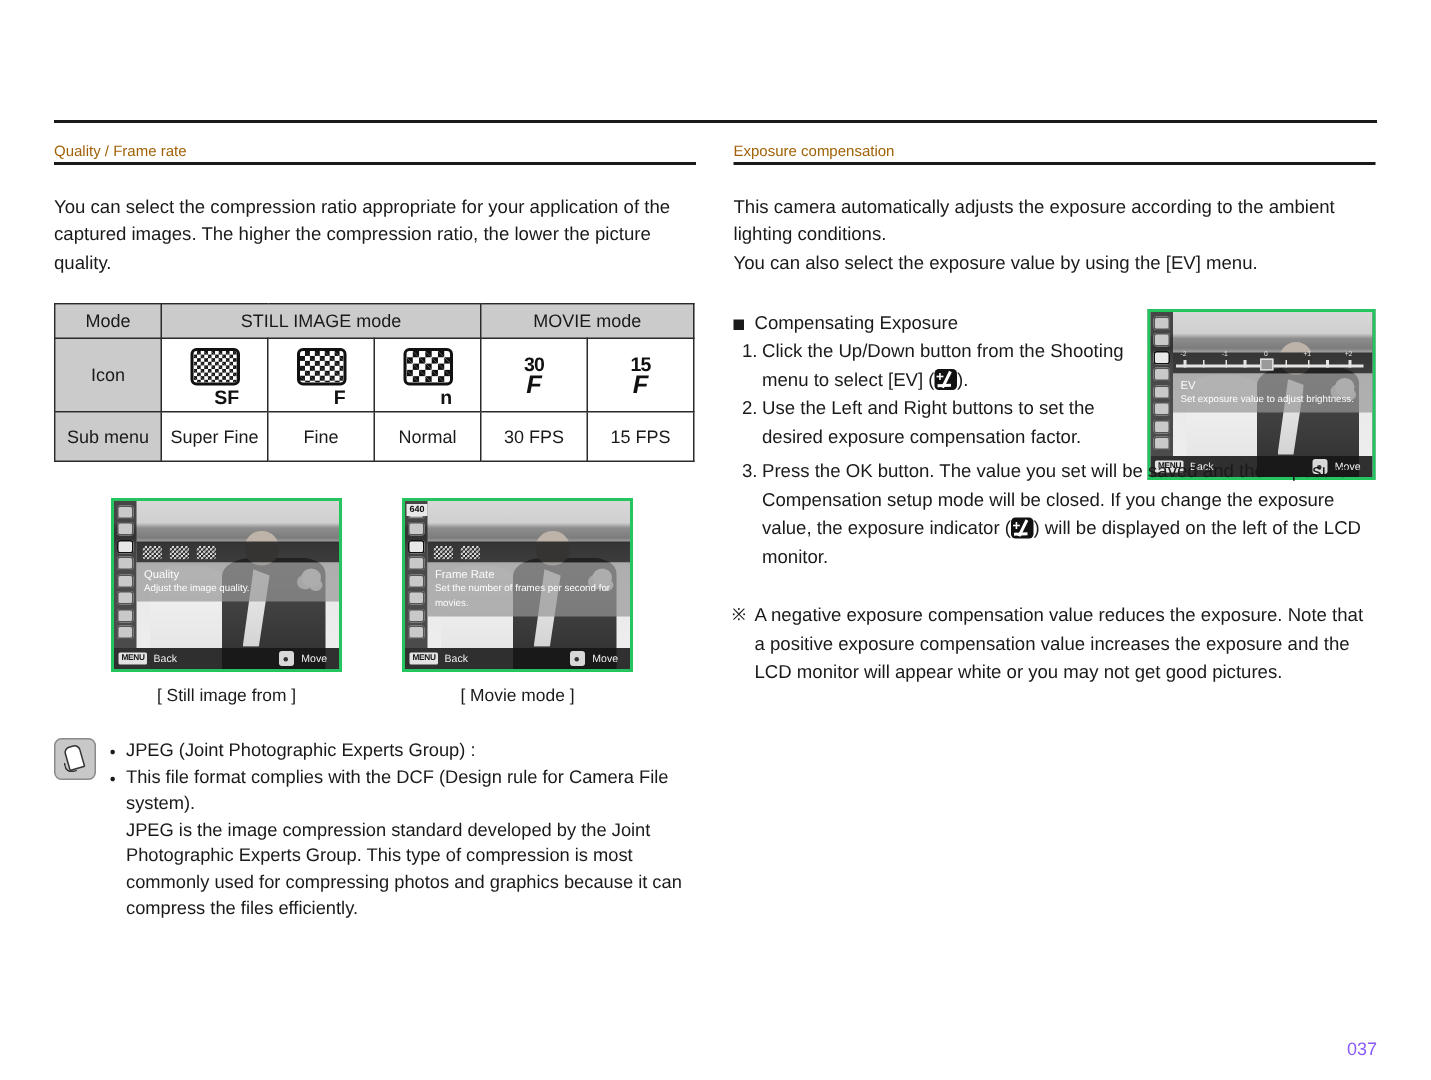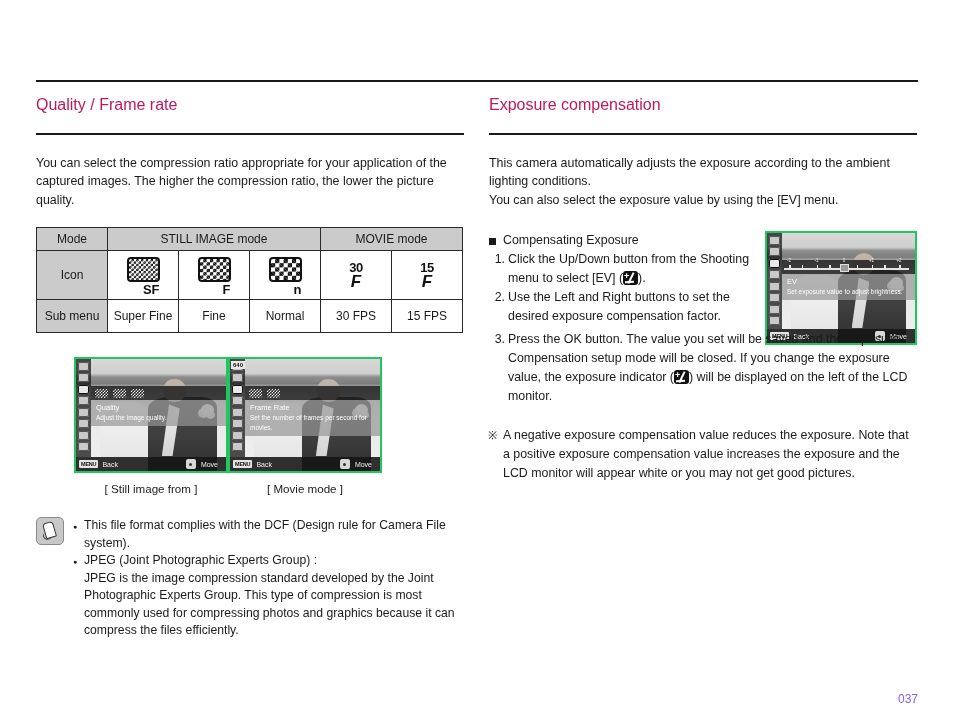--- a/index.html
+++ b/index.html
@@ -49,22 +49,22 @@
     position: absolute; left: 36px; top: 80px;
     width: 882px; height: 2px; background: #1a1a1a;
   }
 
   
   .col { position: absolute; top: 96px; }
   .col-left  { left: 36px;  width: 428px; }
   .col-right { left: 489px; width: 428px; }
 
   .section-head {
-    font-size: 16px; color: #be185d;
-    padding-bottom: 19px;
+    font-size: 10px; color: #a16207;
+    padding-bottom: 1px;
   }
   .section-rule {
     height: 1.5px; background: #1a1a1a; width: 100%;
     margin-bottom: 19px;
   }
 
   .body-text {
     font-size: 12.4px; line-height: 18.5px; color: #1a1a1a;
   }
 
@@ -387,21 +387,21 @@
         <td class="hdr lbl">Sub menu</td>
         <td>Super Fine</td>
         <td>Fine</td>
         <td>Normal</td>
         <td>30 FPS</td>
         <td>15 FPS</td>
       </tr>
     </tbody>
       </table>
 
-    <div style="display:flex; margin-top:24px; padding-left:38px;">
+    <div style="display:flex; gap:40px; margin-top:24px; padding-left:38px;">
       <div>
         <div class="lcd" style="width:150px;height:112px;">
           <div class="photo">
             <div class="subject-l"></div>
               <div class="subject-r"></div>
             <div class="head-r"></div>
               <div class="flower"></div>
           </div>
           <div class="sidebar">
             <div class="sb-ic"></div>
@@ -466,22 +466,22 @@
             <span class="movelbl">Move</span>
           </div>
         </div>
         <div class="shot-caption">[ Movie mode ]</div>
       </div>
     </div>
 
     <div class="note">
       <div class="note-icon"></div>
       <div class="note-list">
+        <div class="bullet-item">JPEG (Joint Photographic Experts Group) :</div>
         <div class="bullet-item">This file format complies with the DCF (Design rule for Camera File system).</div>
-        <div class="bullet-item">JPEG (Joint Photographic Experts Group) :</div>
         <div class="cont">JPEG is the image compression standard developed by the Joint Photographic Experts Group. This type of compression is most commonly used for compressing photos and graphics because it can compress the files efficiently.</div>
       </div>
     </div>
   </div>
 
   <div class="col col-right">
 
     <div class="section-head">Exposure compensation</div>
     <div class="section-rule"></div>
 

